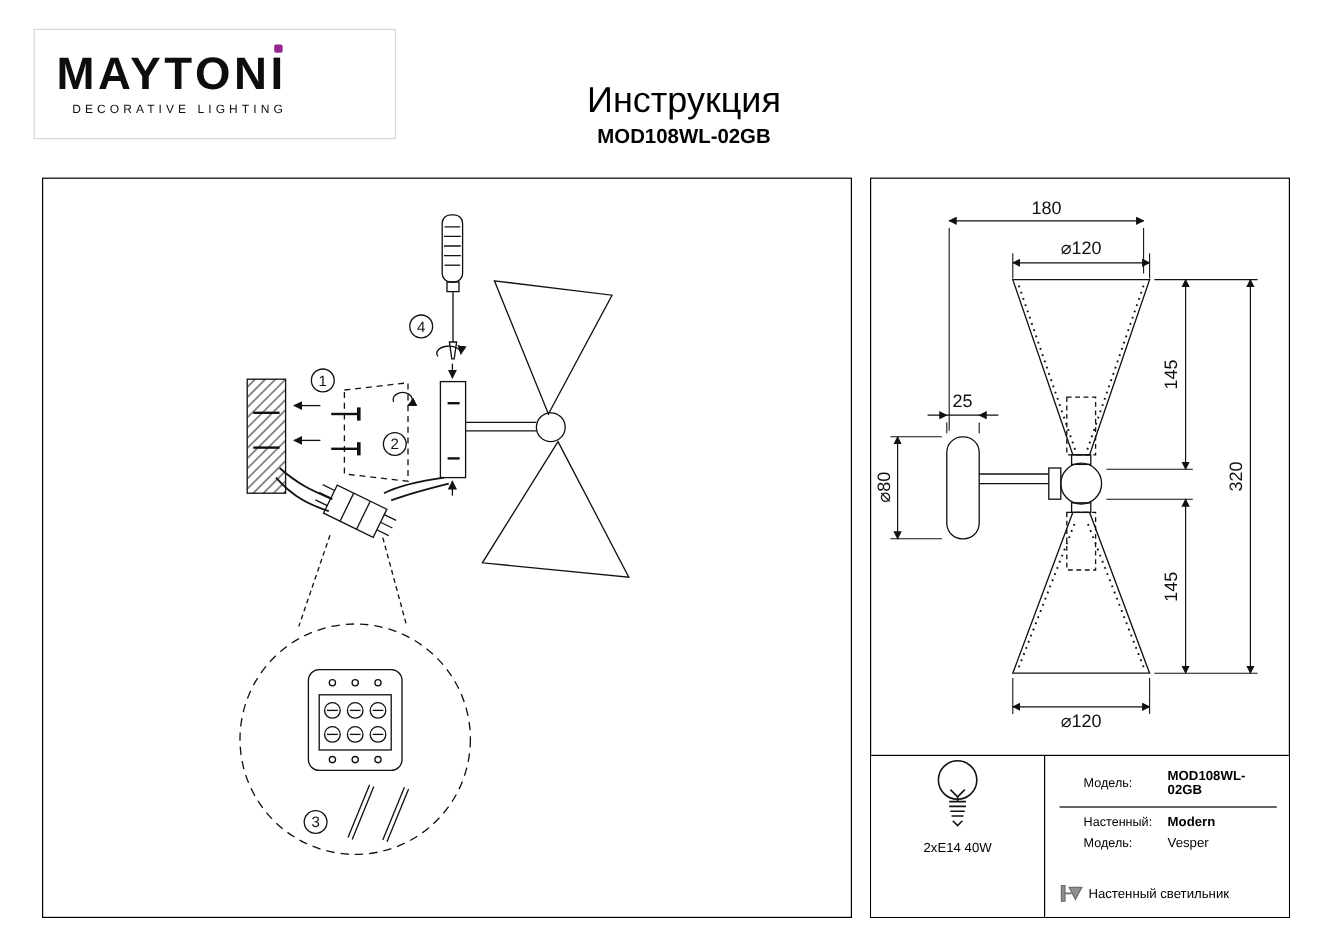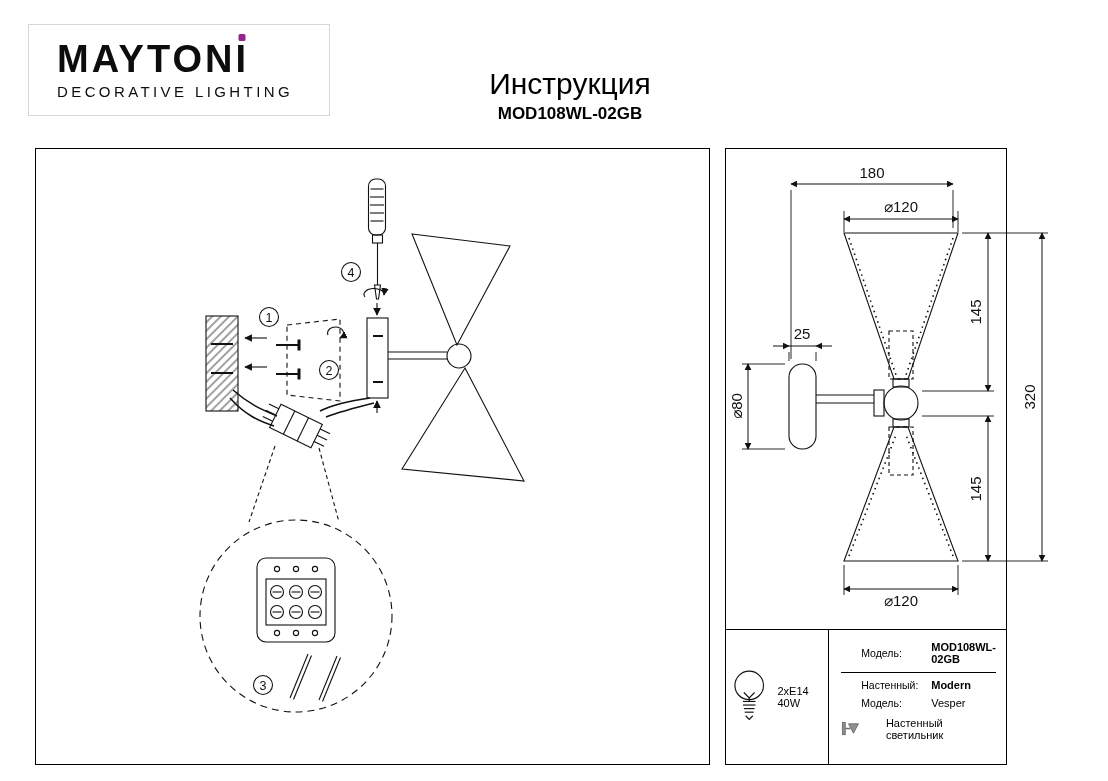--- a/index.html
+++ b/index.html
@@ -4,59 +4,59 @@
 <style>
   html,body{margin:0;padding:0;background:#fff;}
   .page{
     position:relative;width:1108px;height:781px;background:#ffffff;
     font-family:"Liberation Sans","DejaVu Sans",sans-serif;color:#000;overflow:hidden;
   }
   
   .logo-box{
     position:absolute;left:28px;top:24px;width:302px;height:92px;
     border:1px solid #d6d6d6;box-sizing:border-box;
-    display:flex;align-items:center;padding-left:28px;
+    display:flex;align-items:center;padding-left:18px;
   }
   .brand-wrap{display:inline-block;}
   .brand{
     font-weight:700;font-size:38px;line-height:1;letter-spacing:3px;color:#0d0d0d;
   }
   .brand-i{position:relative;display:inline-block;}
   .i-dot{
     position:absolute;left:50%;top:-6px;transform:translateX(-50%);
     width:7px;height:7px;border-radius:1.5px;background:#93278F;
   }
   .tagline{
-    font-size:15px;letter-spacing:3.4px;color:#0d0d0d;margin-top:5px;text-align:center;
+    font-size:10px;letter-spacing:3.4px;color:#0d0d0d;margin-top:5px;text-align:right;
   }
   .title-wrap{position:absolute;left:330px;top:36px;width:480px;text-align:center;margin-top:31px;}
   .doc-title{font-size:30px;font-weight:400;color:#000;}
   .doc-model{font-size:17px;font-weight:700;margin-top:3px;}
   
   .panel{position:absolute;border:1px solid #000;box-sizing:border-box;background:#fff;}
   .panel-left{left:35px;top:148px;width:675px;height:617px;}
-  .panel-right{left:725px;top:148px;width:282px;height:617px;}
+  .panel-right{left:725px;top:148px;width:350px;height:617px;}
   .panel-left svg,.drawing-svg{display:block;}
   
   .info-strip{
     position:absolute;left:0;right:0;bottom:0;height:134px;
     border-top:1px solid #000;display:flex;background:#fff;
   }
   .bulb-cell{
     width:145px;box-sizing:border-box;border-right:1px solid #000;
-    display:flex;align-items:center;justify-content:flex-end;gap:5px;
+    display:flex;flex-direction:column;align-items:center;justify-content:flex-start;gap:5px;
   }
   .bulb-label{font-size:11px;color:#000;}
   .spec-cell{flex:1;padding:8px 10px 6px 12px;display:flex;flex-direction:column;box-sizing:border-box;}
   .spec-row{display:flex;align-items:center;gap:6px;padding:3px 0;font-size:11px;}
   .spec-row.model{border-bottom:1px solid #000;padding-bottom:7px;margin-bottom:3px;}
   .spec-label{font-size:10.5px;min-width:64px;padding-left:20px;}
   .spec-value{font-size:11px;}
   .bold{font-weight:700;}
-  .type-row{margin-top:2px;gap:24px;}
+  .type-row{margin-top:20px;gap:2px;}
   svg text{font-family:"Liberation Sans","DejaVu Sans",sans-serif;}
 </style>
 </head>
 <body>
 
 <div class="page">
 
   <div class="logo-box">
     <div class="brand-wrap">
       <div class="brand"><span>MAYTON</span><span class="brand-i"><span class="i-dot"></span><span>I</span></span></div>

